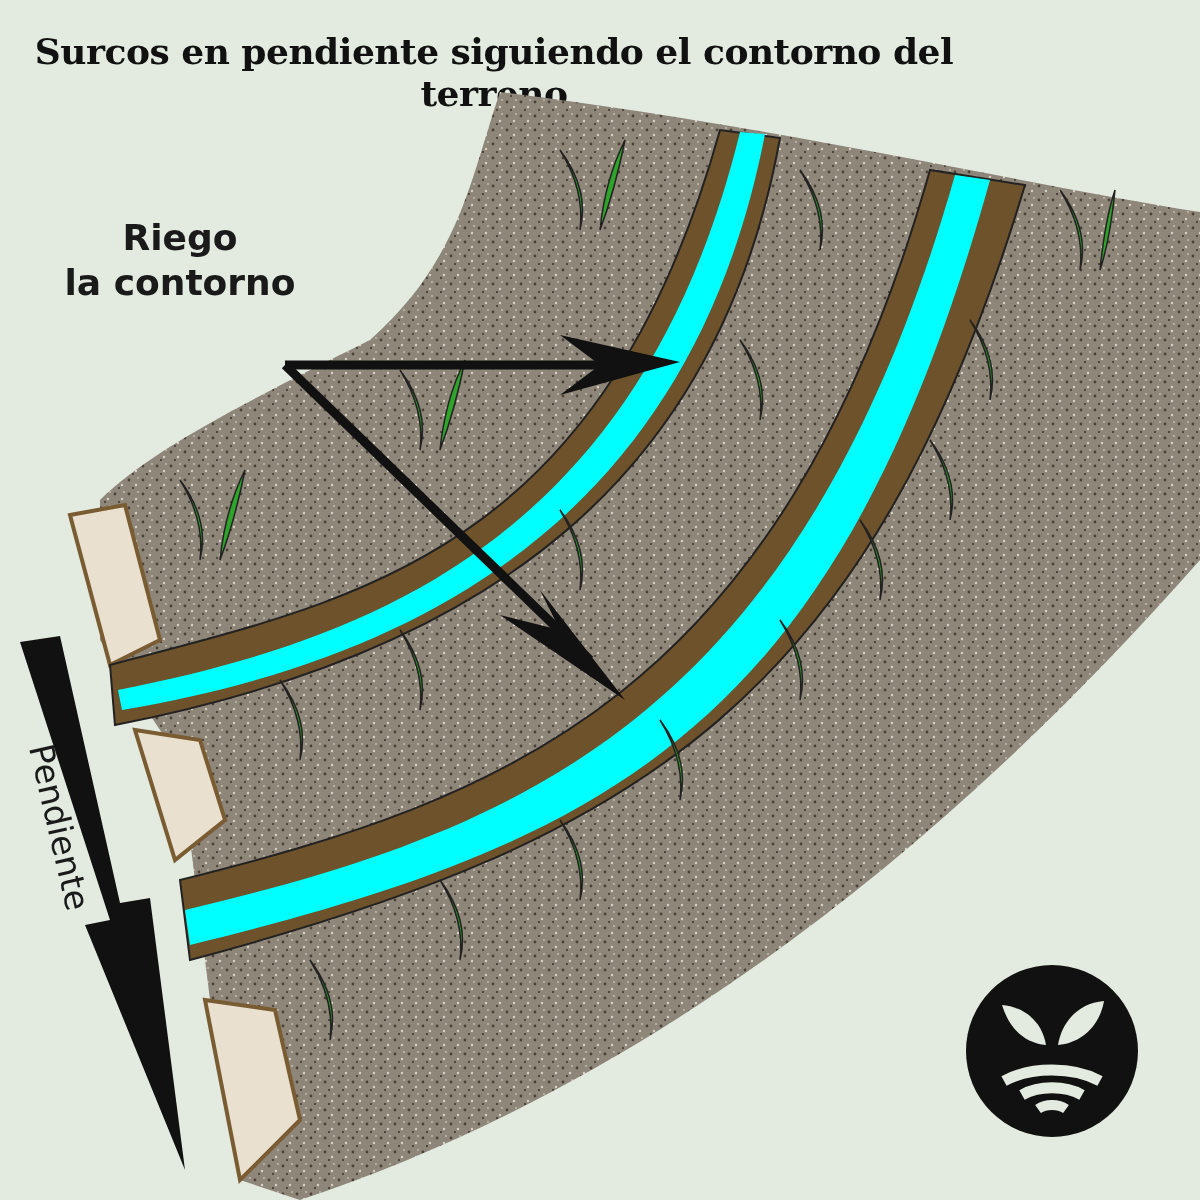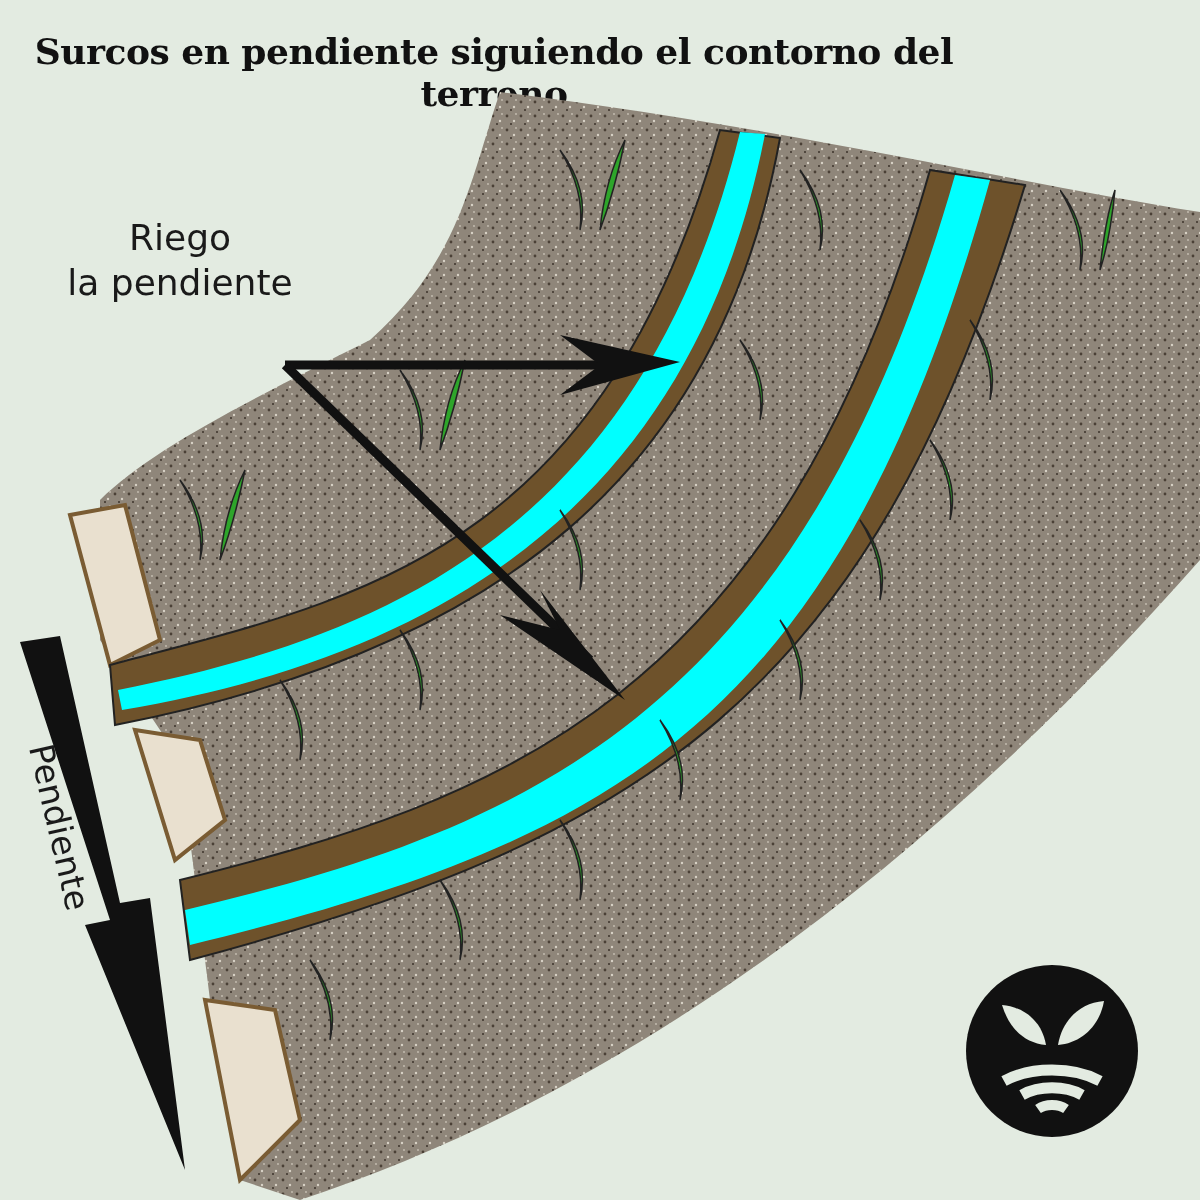--- a/index.html
+++ b/index.html
@@ -1,20 +1,20 @@
 <!DOCTYPE html>
 <html><head>
 <meta charset="utf-8">
 <style>
   html, body { margin: 0; padding: 0; }
   body { width: 1200px; height: 1200px; background: #e3ebe1; position: relative; overflow: hidden; }
   .title { position: absolute; left: 0; top: 30px; width: 988px; text-align: center;
            font-family: "DejaVu Serif", serif; font-weight: bold; font-size: 36px; color: #111; letter-spacing: -0.5px; }
   .label-riego { position: absolute; left: 20px; top: 215px; width: 320px; text-align: center;
-           font-family: "DejaVu Sans", sans-serif; font-size: 36px; line-height: 45px; color: #1a1a1a; font-weight: 400; }
+           font-family: "DejaVu Sans", sans-serif; font-size: 36px; line-height: 45px; color: #1a1a1a; font-weight: 700; }
   .label-riego span { display: block; }
   .label-pendiente { position: absolute; left: 60px; top: 740px; transform: rotate(77deg); transform-origin: left top;
            font-family: "DejaVu Sans", sans-serif; font-size: 34px; color: #1a1a1a; white-space: nowrap; }
   svg.scene { position: absolute; left: 0; top: 0; }
   .logo { position: absolute; left: 964px; top: 963px; width: 176px; height: 176px; }
 </style>
 </head>
 <body>
 
 <div class="title">Surcos en pendiente siguiendo el contorno del terreno</div>
@@ -68,21 +68,21 @@
     <line x1="285" y1="365" x2="590" y2="660"></line>
     <polygon points="625,700 540,590 560,630 500,615" stroke="none"></polygon>
   </g>
   <g fill="#111">
     <polygon points="20,642 60,636 120,903 150,898 185,1170 85,925 110,920"></polygon>
   </g>
 </svg>
 
 <div class="label-riego">
   <span>Riego</span>
-  <span>la pendiente</span>
+  <span>la contorno</span>
 </div>
 
 <div class="label-pendiente">Pendiente</div>
 
 <svg class="logo" viewBox="0 0 176 176">
   <circle cx="88" cy="88" r="86" fill="#111"></circle>
   <path d="M82 82 C60 80 45 65 38 42 C60 44 78 58 82 82Z" fill="#e3ebe1"></path>
   <path d="M94 82 C98 58 115 40 140 38 C136 62 118 80 94 82Z" fill="#e3ebe1"></path>
   <path d="M40 118 A70 40 0 0 1 136 118" fill="none" stroke="#e3ebe1" stroke-width="11" stroke-linecap="butt"></path>
   <path d="M58 132 A45 28 0 0 1 118 132" fill="none" stroke="#e3ebe1" stroke-width="11"></path>

